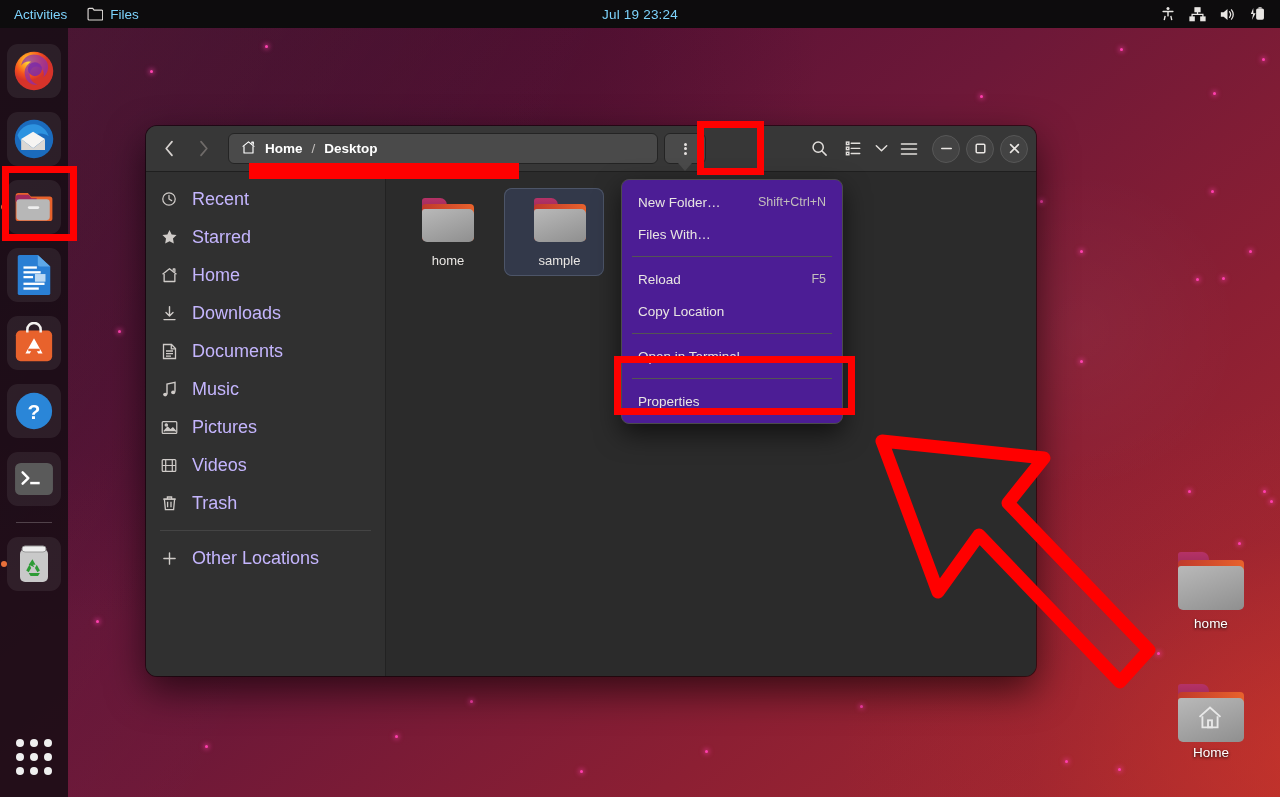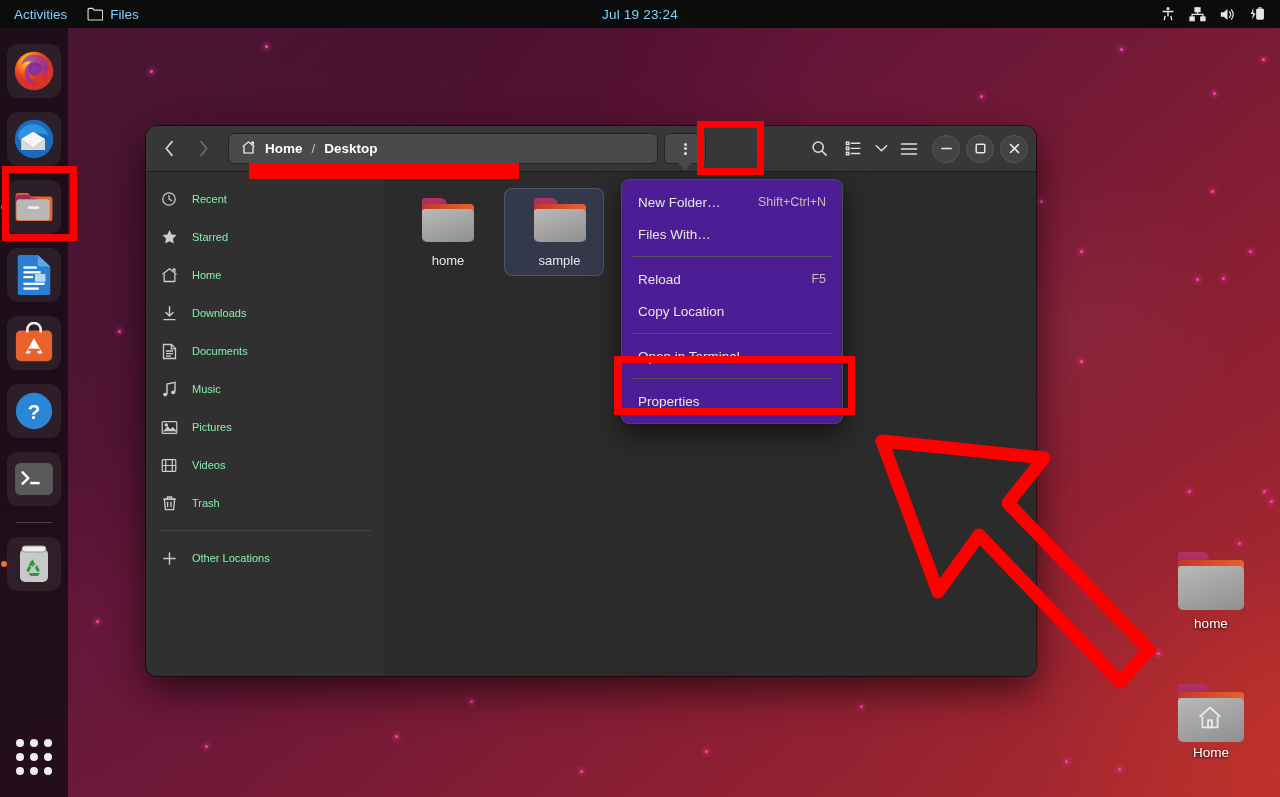--- a/index.html
+++ b/index.html
@@ -143,21 +143,21 @@
   }
 
   #fm-body { display: flex; height: 504px; }
   #sidebar {
     width: 240px; background: #303030;
     border-right: 1px solid #222; border-radius: 0 0 0 11px;
     padding-top: 8px;
   }
   .side-item {
     display: flex; align-items: center; gap: 14px;
-    height: 38px; padding: 0 14px; color: #86efac; font-size: 11px;
+    height: 38px; padding: 0 14px; color: #c4b5fd; font-size: 18px;
   }
   .side-item .si-icon { width: 18px; display: flex; justify-content: center; color: #cfcbc8; }
   .side-sep { height: 1px; background: #444; margin: 8px 14px; }
 
   #content {
     flex: 1; background: #2b2b2b; position: relative;
     border-radius: 0 0 11px 0;
   }
   #file-grid { display: flex; padding: 16px 12px; gap: 6px; }
   .file-item {

